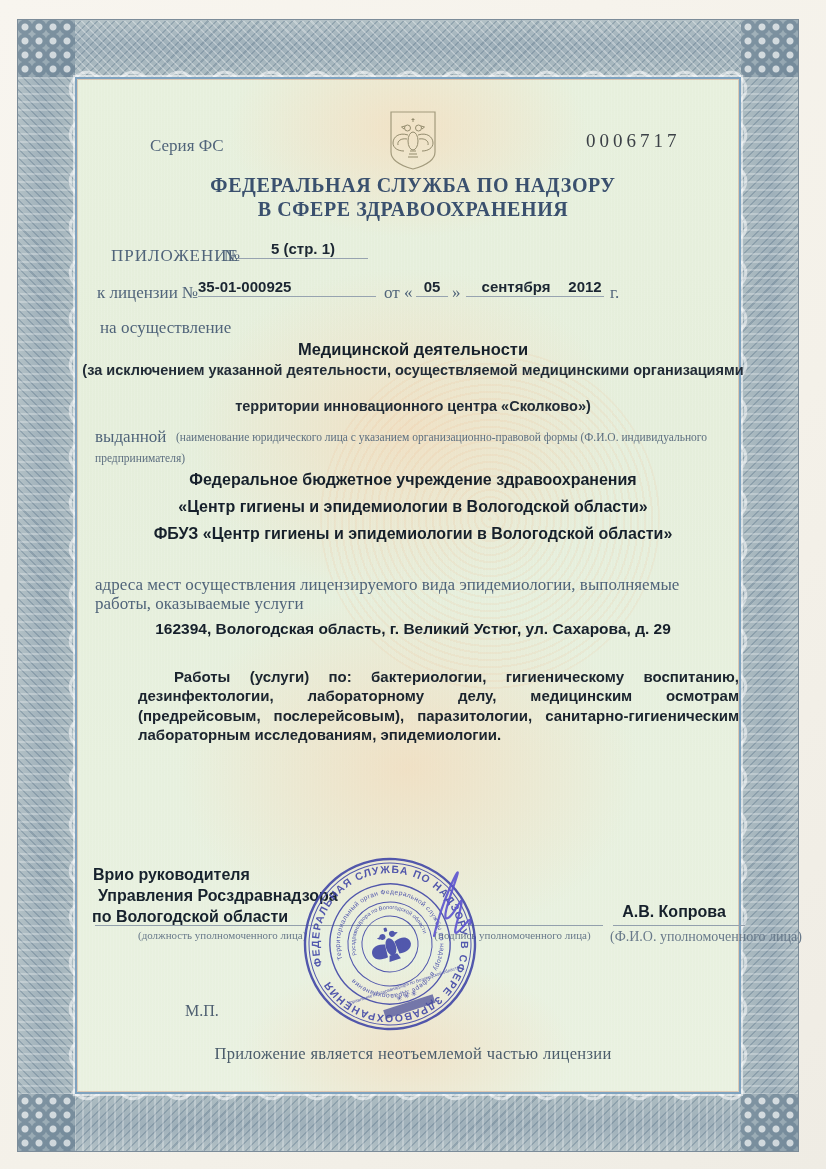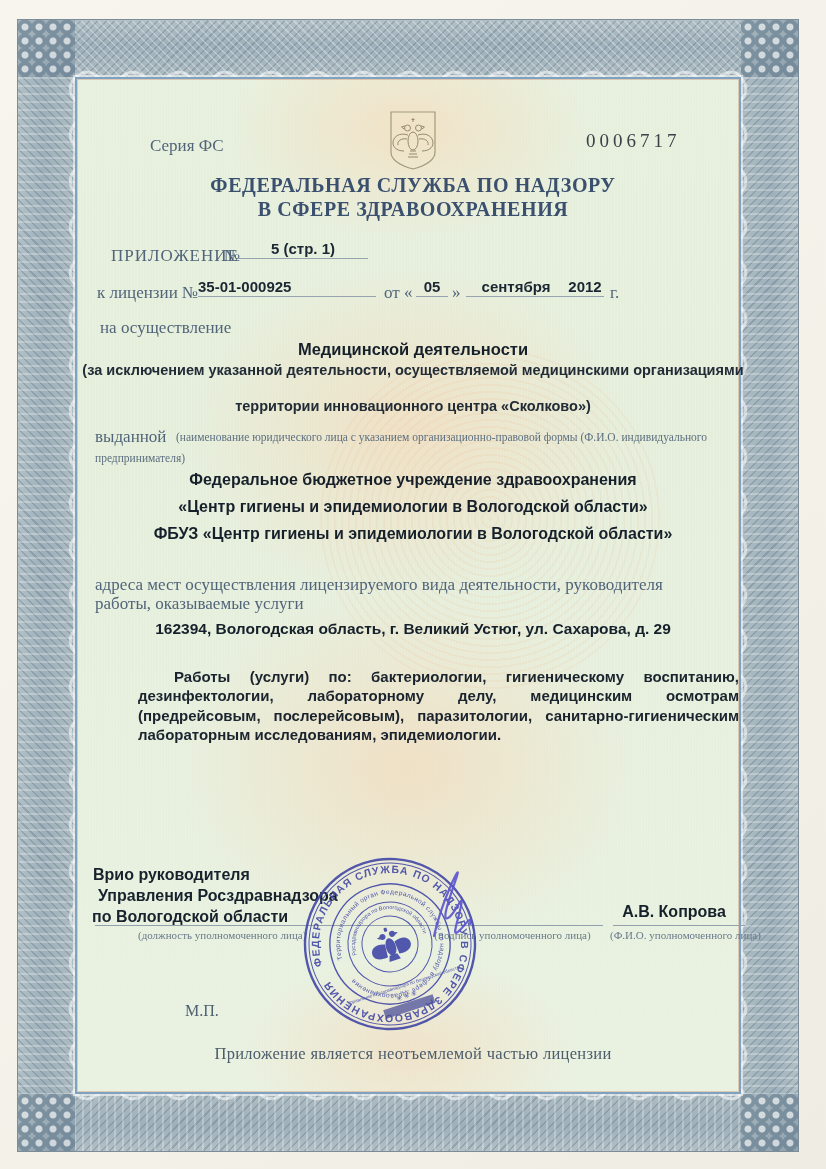--- a/index.html
+++ b/index.html
@@ -144,37 +144,37 @@
   <div class="t note-line center-block" style="top:362px;">(за исключением указанной деятельности, осуществляемой медицинскими организациями</div>
   <div class="t note-line center-block" style="top:398px;">территории инновационного  центра «Сколково»)</div>
 
   <div class="t lbl" style="left:95px;top:427px;">выданной</div>
   <div class="t lbl-sm" style="left:176px;top:431px;">(наименование юридического лица с указанием организационно-правовой формы (Ф.И.О. индивидуального</div>
   <div class="t lbl-sm" style="left:95px;top:452px;">предпринимателя)</div>
   <div class="t bold-line center-block" style="top:471px;font-size:16px;">Федеральное бюджетное учреждение здравоохранения</div>
   <div class="t bold-line center-block" style="top:498px;font-size:16px;">«Центр гигиены и эпидемиологии в Вологодской области»</div>
   <div class="t bold-line center-block" style="top:525px;font-size:16px;">ФБУЗ «Центр гигиены и эпидемиологии в Вологодской области»</div>
 
-  <div class="t lbl" style="left:95px;top:575px;">адреса мест осуществления лицензируемого вида деятельности, руководителя</div>
+  <div class="t lbl" style="left:95px;top:575px;">адреса мест осуществления лицензируемого вида эпидемиологии, выполняемые</div>
   <div class="t lbl" style="left:95px;top:594px;">работы, оказываемые услуги</div>
   <div class="t bold-line center-block" style="top:620px;font-size:15.5px;">162394, Вологодская область, г. Великий Устюг, ул. Сахарова, д. 29</div>
 
   <div class="works">Работы (услуги) по: бактериологии, гигиеническому воспитанию, дезинфектологии, лабораторному делу, медицинским осмотрам (предрейсовым, послерейсовым), паразитологии, санитарно-гигиеническим лабораторным исследованиям, эпидемиологии.</div>
 
   <div class="t sig-pos" style="left:93px;top:866px;">Врио руководителя</div>
   <div class="t sig-pos" style="left:98px;top:887px;">Управления Росздравнадзора</div>
   <div class="t sig-pos" style="left:92px;top:908px;">по Вологодской области</div>
 
   <div class="rule" style="left:95px;top:925px;width:508px;"></div>
   <div class="rule" style="left:613px;top:925px;width:132px;"></div>
 
   <div class="t caption" style="left:138px;top:929px;">(должность уполномоченного лица)</div>
   <div class="t caption" style="left:420px;top:929px;width:185px;text-align:center;">(подпись уполномоченного лица)</div>
   <div class="t bold-line" style="left:600px;top:903px;width:148px;text-align:center;font-size:16px;">А.В. Копрова</div>
-  <div class="t caption" style="left:610px;top:929px;width:138px;text-align:center;font-size:11px;">(Ф.И.О. уполномоченного лица)</div>
+  <div class="t caption" style="left:610px;top:929px;width:138px;text-align:center;font-size:14px;">(Ф.И.О. уполномоченного лица)</div>
 
   <div class="t lbl" style="left:185px;top:970px;font-size:16px;color:#4f6072;margin-top:32px;">М.П.</div>
 
   <svg style="position:absolute;left:301px;top:855px;opacity:.88;transform:rotate(-18deg);" width="178" height="178" viewBox="0 0 178 178">
     <defs>
       <path id="tp-outer" d="M89 89 m-71 0 a71 71 0 1 1 142 0 a71 71 0 1 1 -142 0"></path>
       <path id="tp-mid" d="M89 89 m-50 0 a50 50 0 1 1 100 0 a50 50 0 1 1 -100 0"></path>
       <path id="tp-inn" d="M89 89 m-35 0 a35 35 0 1 1 70 0 a35 35 0 1 1 -70 0"></path>
     </defs>
     <g stroke="#3d43a6" fill="none">

